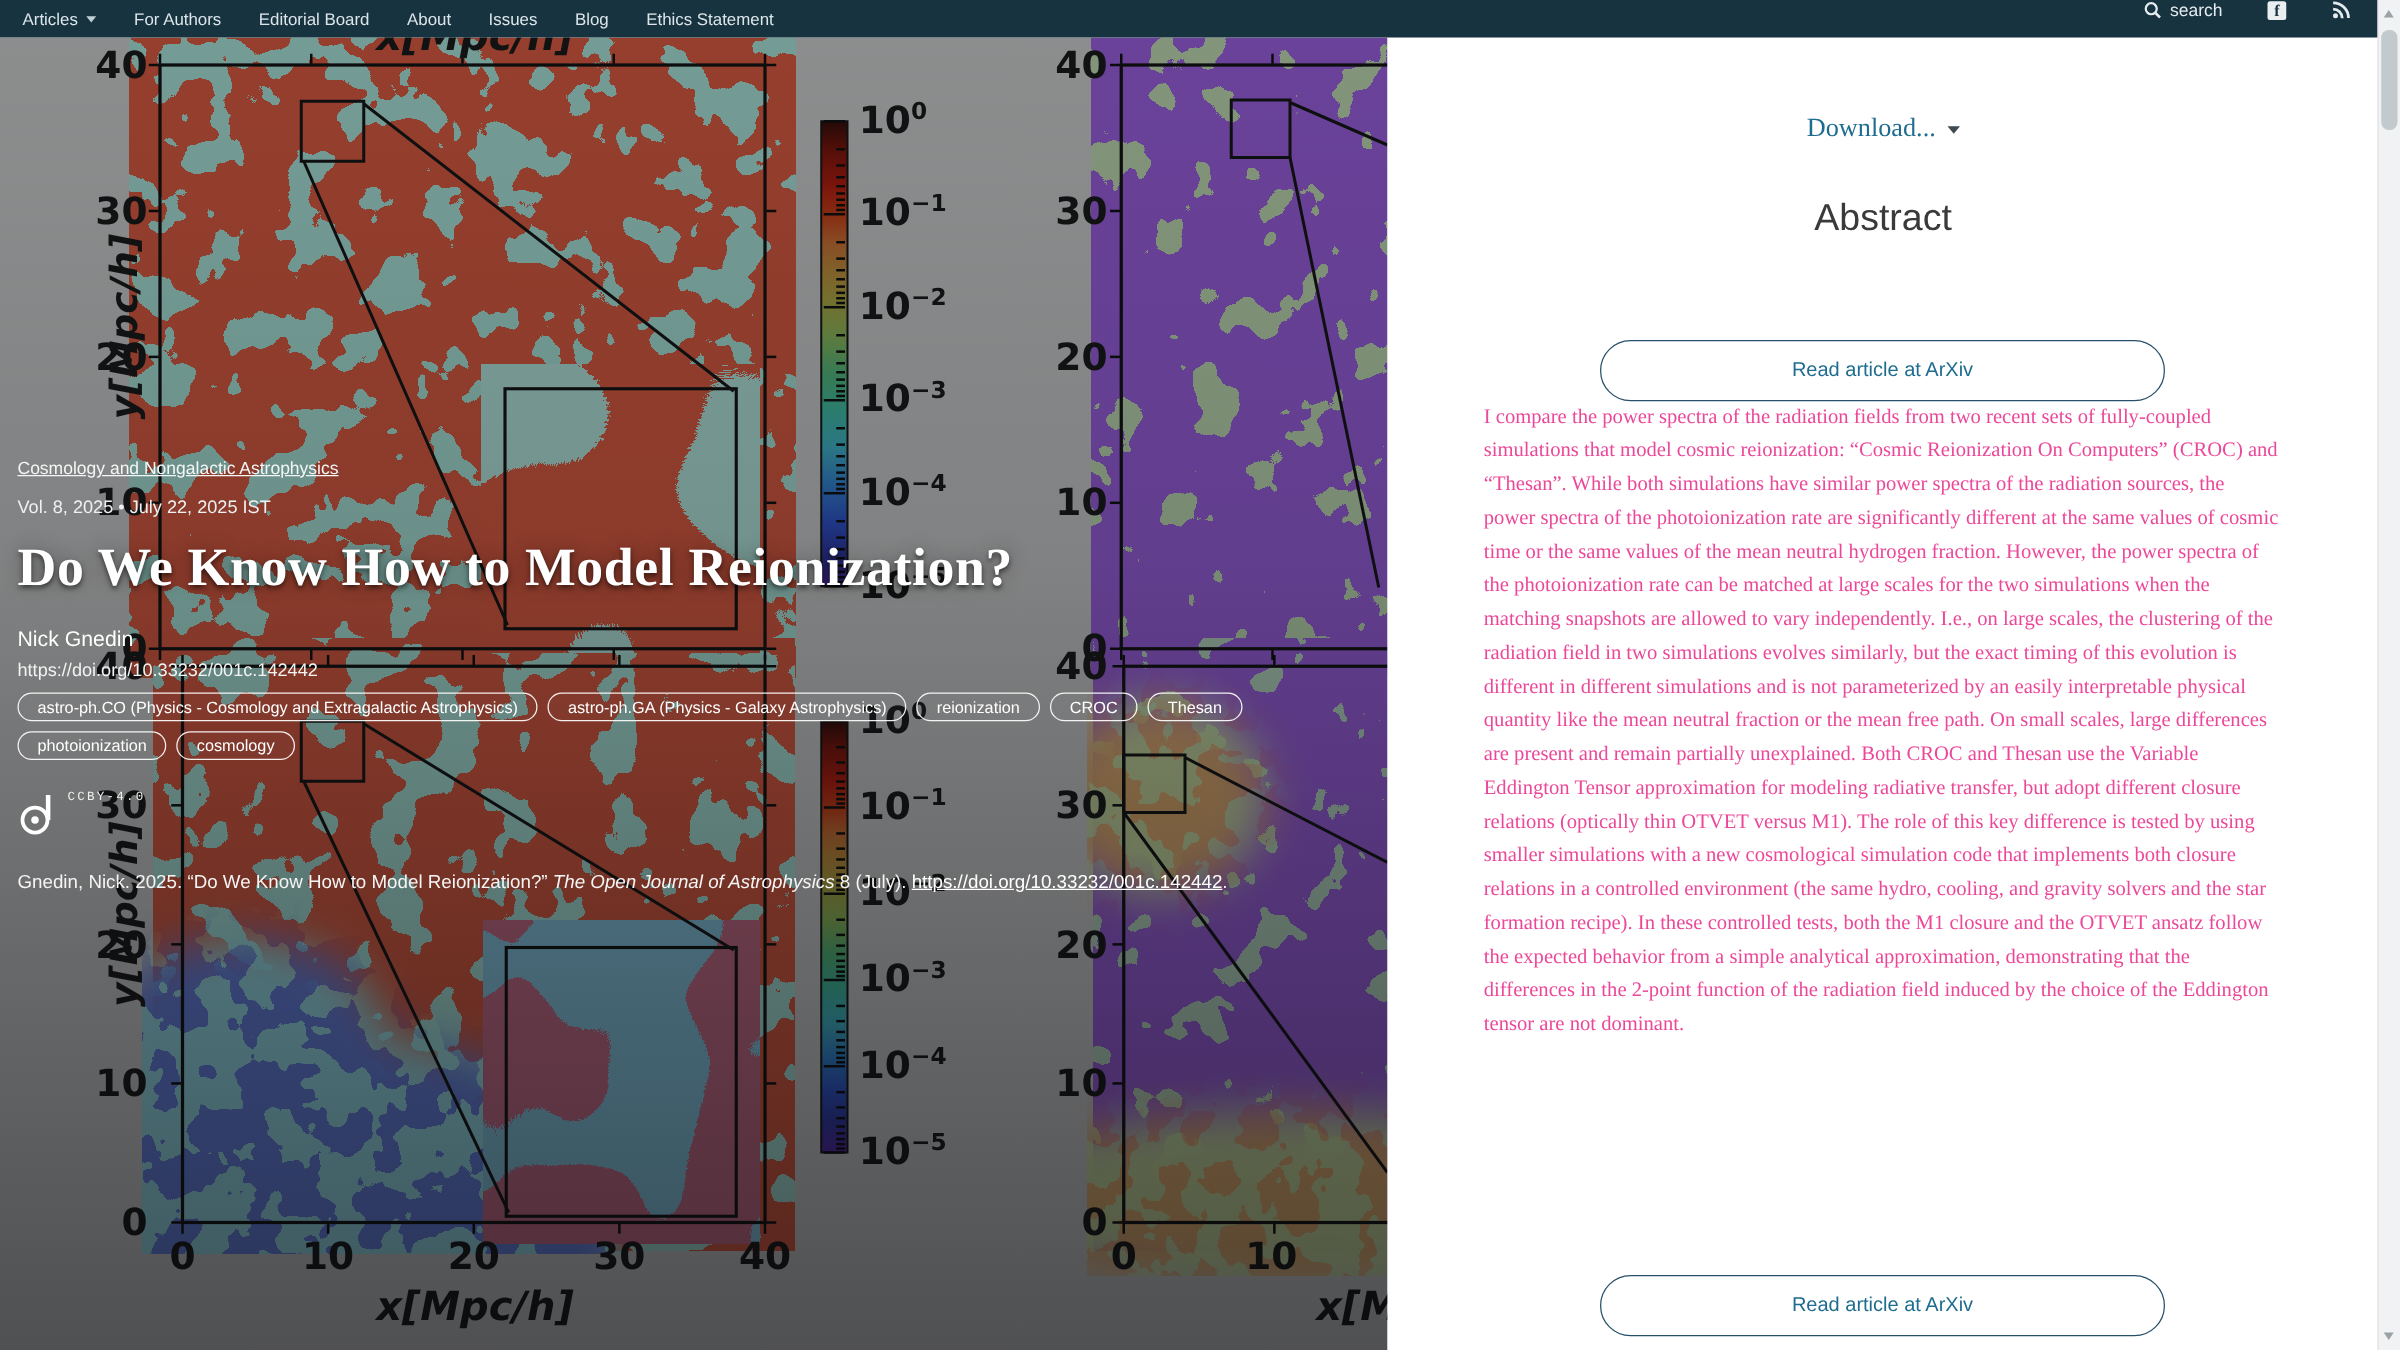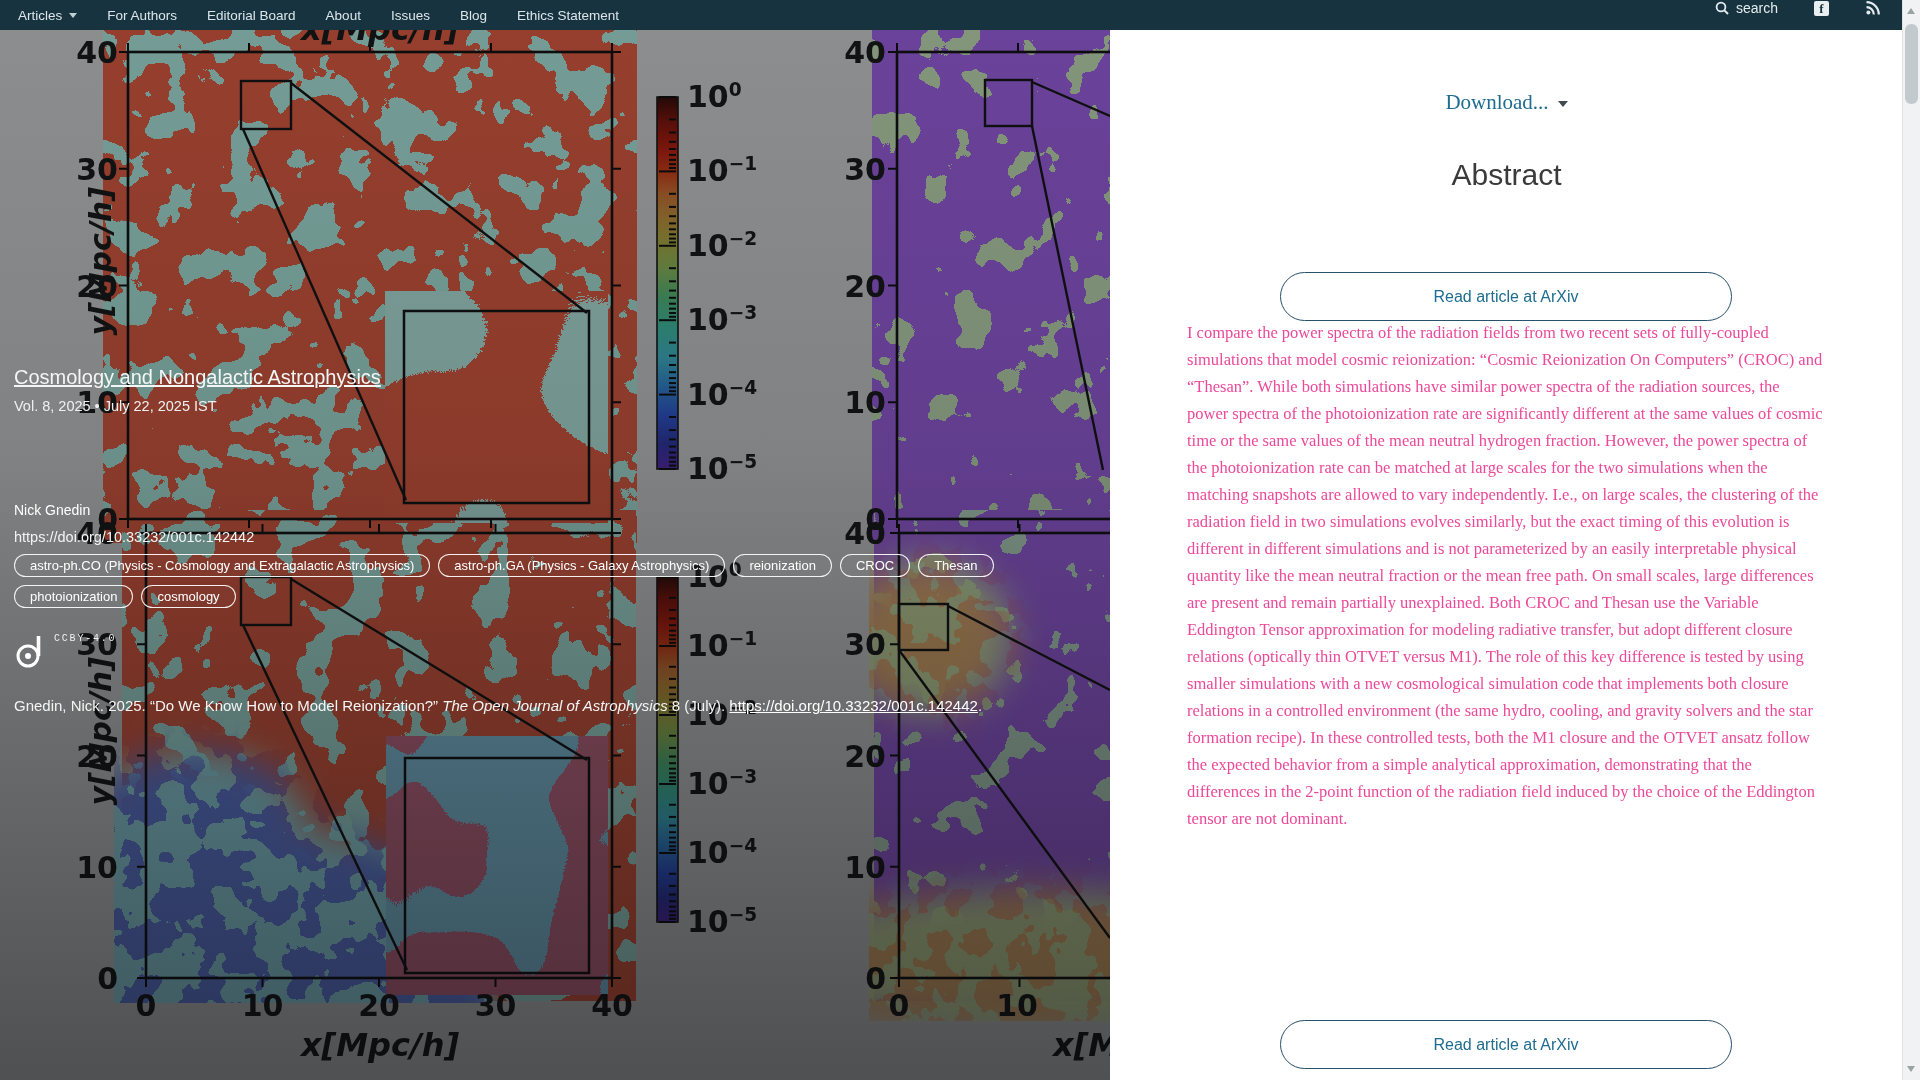--- a/index.html
+++ b/index.html
@@ -32,25 +32,25 @@
   .fig-layer{position:absolute;left:0;top:0;}
   .fig-label{position:absolute;color:#141414;font-weight:600;font-size:30px;
              font-family:"DejaVu Sans","Liberation Sans",sans-serif;}
   .fig-label sup{font-size:0.62em;}
   .axis-label{position:absolute;color:#141414;font-style:italic;font-weight:600;font-size:30px;
               font-family:"DejaVu Sans","Liberation Sans",sans-serif;}
   .ylab{transform:rotate(-90deg);transform-origin:center;}
   .hero-shade{position:absolute;left:0;top:0;width:1110px;height:1050px;z-index:5;
       background:linear-gradient(180deg,rgba(12,14,16,.34) 0%,rgba(12,14,16,.40) 40%,rgba(10,11,13,.52) 70%,rgba(8,9,11,.64) 100%);}
   .hero-text{position:absolute;left:14px;z-index:10;color:#fff;}
-  .section-link{top:336px;font-size:20px;text-decoration:underline;cursor:pointer;color:#f4f6f6;}
+  .section-link{top:336px;font-size:14px;text-decoration:underline;cursor:pointer;color:#f4f6f6;}
   .vol-line{top:368px;font-size:14.5px;color:#eef1f2;}
   .article-title{top:400px;font-family:"Liberation Serif","DejaVu Serif",serif;font-weight:700;
       font-size:43px;letter-spacing:.5px;text-shadow:0 2px 4px rgba(0,0,0,.55),0 0 16px rgba(0,0,0,.3);}
-  .author{top:472px;font-size:14px;}
+  .author{top:472px;font-size:17px;}
   .doi-line{top:499px;font-size:14.5px;color:#f2f4f4;}
   .tags{top:524px;width:1010px;display:flex;flex-wrap:wrap;gap:8px;z-index:10;}
   .tag{border:1.5px solid rgba(255,255,255,.92);border-radius:14px;padding:3px 15px;font-size:13px;
        color:#fff;white-space:nowrap;cursor:pointer;background:rgba(255,255,255,.02);}
   .license-row{top:603px;display:flex;align-items:flex-start;gap:10px;}
   .license-text{font-size:10px;letter-spacing:1.8px;color:#f0f0f0;font-family:"Liberation Mono",monospace;}
   .citation{top:665px;font-size:15px;width:1040px;color:#f4f4f4;line-height:1.45;}
   .citation i{font-style:italic;}
   .citation a{color:#fff;text-decoration:underline;cursor:pointer;}
 
@@ -540,20 +540,21 @@
     <span class="axis-label ylab" style="left:30px;top:218px;width:140px;text-align:center;">y[Mpc/h]</span>
     <span class="axis-label ylab" style="left:30px;top:688px;width:140px;text-align:center;">y[Mpc/h]</span>
     <span class="axis-label" style="left:300px;top:996px;width:160px;text-align:center;font-size:32px;">x[Mpc/h]</span>
     <span class="axis-label" style="left:1053px;top:996px;font-size:32px;">x[Mpc/h]</span>
     <span class="axis-label" style="left:300px;top:-20px;width:160px;text-align:center;font-size:32px;">x[Mpc/h]</span>
 
     <div class="hero-shade"></div>
 
     <a class="hero-text section-link">Cosmology and Nongalactic Astrophysics</a>
     <div class="hero-text vol-line">Vol. 8, 2025 • July 22, 2025 IST</div>
+    <h1 class="hero-text article-title" style="margin:0;">Do We Know How to Model Reionization?</h1>
     <div class="hero-text author">Nick Gnedin</div>
     <div class="hero-text doi-line">https://doi.org/10.33232/001c.142442</div>
     <div class="hero-text tags">
       <span class="tag">astro-ph.CO (Physics - Cosmology and Extragalactic Astrophysics)</span>
       <span class="tag">astro-ph.GA (Physics - Galaxy Astrophysics)</span>
       <span class="tag">reionization</span>
       <span class="tag">CROC</span>
       <span class="tag">Thesan</span>
       <span class="tag">photoionization</span>
       <span class="tag">cosmology</span>

